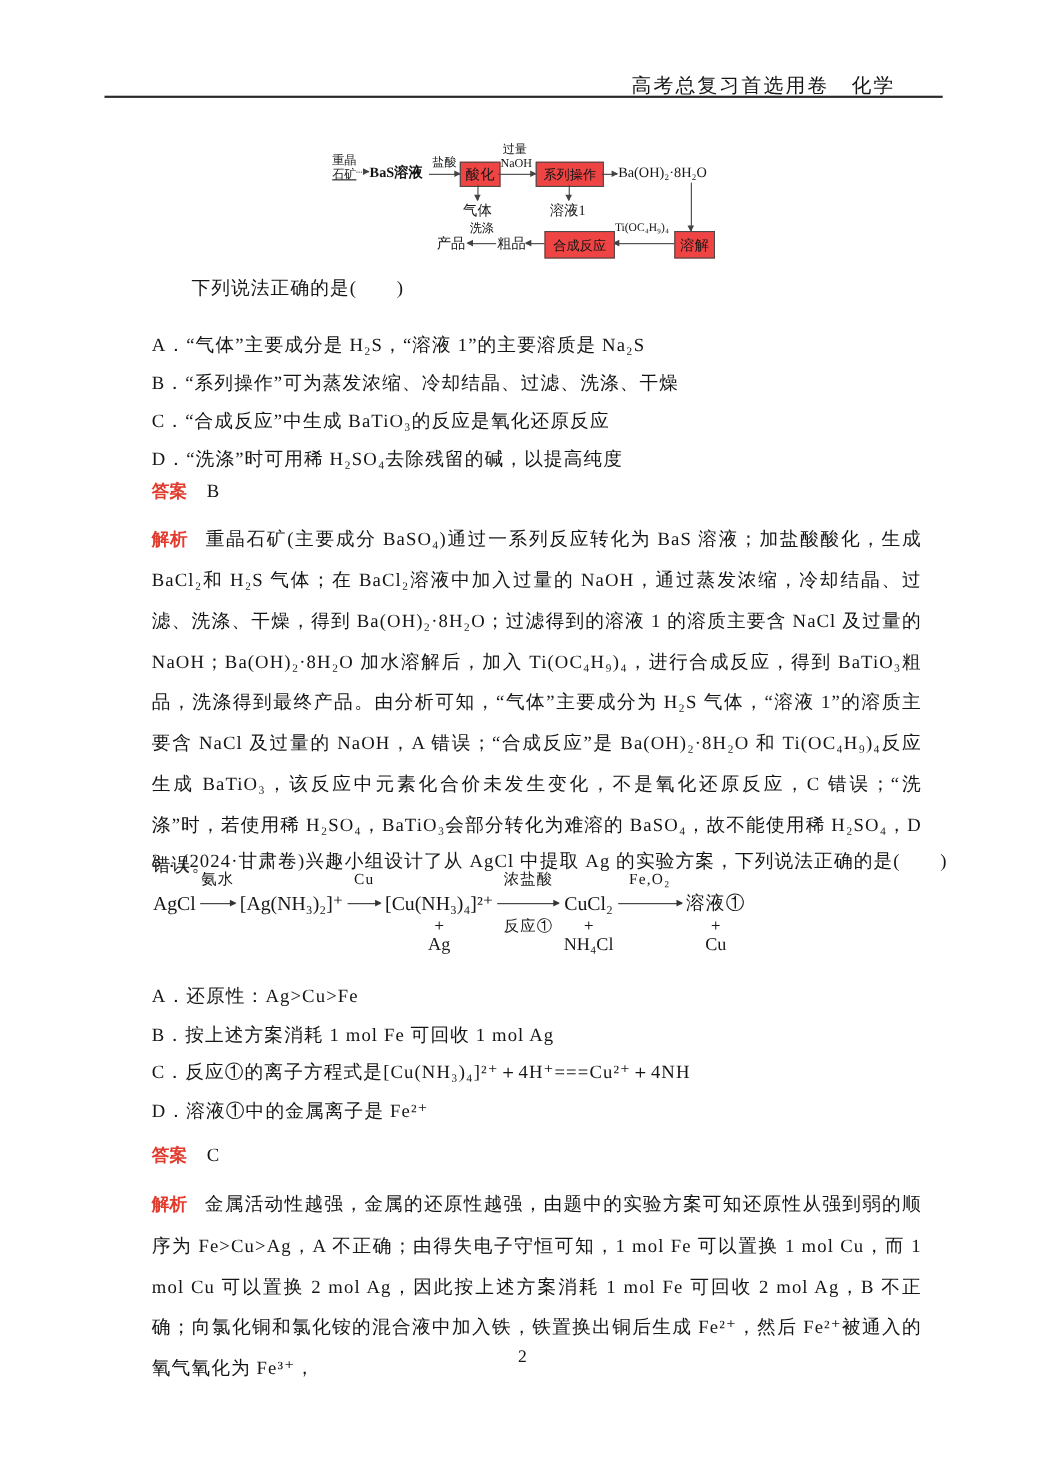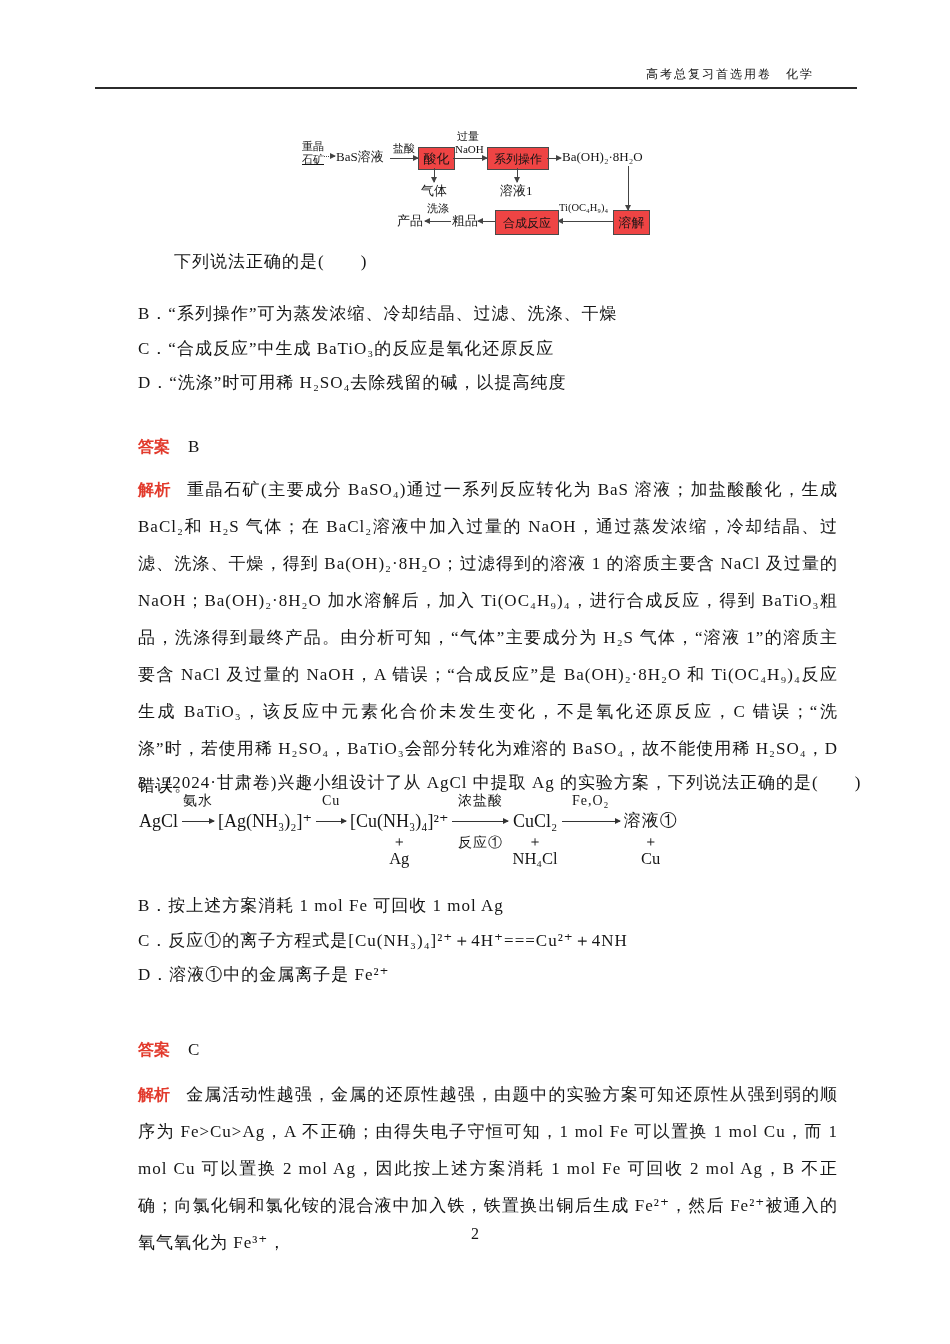--- a/index.html
+++ b/index.html
@@ -5,21 +5,21 @@
   html,body{margin:0;padding:0;}
   body{
     width:950px;height:1344px;position:relative;background:#ffffff;
     font-family:"Liberation Serif","DejaVu Serif",serif;color:#151515;
     overflow:hidden;
   }
   .abs{position:absolute;}
   .nowrap{white-space:nowrap;}
 
   
-  .header-title{top:66px;right:136px;font-size:12px;letter-spacing:2px;}
+  .header-title{top:66px;right:136px;font-size:18px;letter-spacing:2px;}
   .header-rule{left:95px;top:87px;width:762px;height:2px;background:#2b2b2b;}
 
   
   .stem{left:138px;font-size:17px;letter-spacing:1px;}
   .optblock{left:138px;width:712px;}
   .opt{font-size:17px;line-height:34.5px;letter-spacing:1px;white-space:nowrap;}
   .ansrow{left:138px;font-size:17px;}
   .red-label{font-family:"Liberation Sans","DejaVu Sans",sans-serif;font-weight:700;color:#e23a2c;font-size:16px;}
   .ans-val{margin-left:18px;font-size:17px;}
   .analysis{left:138px;width:700px;font-size:17px;line-height:37px;letter-spacing:1px;text-align:justify;}
@@ -53,21 +53,21 @@
 </head>
 <body>
 
 <div class="abs header-title nowrap">高考总复习首选用卷　化学</div>
 <div class="abs header-rule"></div>
 
 <div class="abs fc1">
   <div class="lbl small" style="left:2px;top:11px;">重晶</div>
   <div class="lbl small" style="left:2px;top:24px;text-decoration:underline;">石矿</div>
   <div class="harrow right dashed" style="left:24px;top:26px;width:11px;"></div>
-  <div class="lbl" style="left:36px;top:20px;">BaS溶液</div>
+  <div class="lbl" style="left:36px;top:20px;font-weight:bold;">BaS溶液</div>
   <div class="lbl small" style="left:93px;top:13px;">盐酸</div>
   <div class="harrow right" style="left:90px;top:28px;width:28px;"></div>
   <div class="fbox" style="left:118px;top:17px;width:35px;height:21px;">酸化</div>
   <div class="lbl small" style="left:157px;top:1px;">过量</div>
   <div class="lbl small" style="left:155px;top:14px;">NaOH</div>
   <div class="harrow right" style="left:153px;top:28px;width:34px;"></div>
   <div class="fbox" style="left:187px;top:17px;width:60px;height:21px;font-size:12px;">系列操作</div>
   <div class="harrow right" style="left:247px;top:28px;width:14px;"></div>
   <div class="lbl" style="left:262px;top:20px;">Ba(OH)₂·8H₂O</div>
   <div class="varrow" style="left:134px;top:38px;height:14px;"></div>
@@ -81,20 +81,21 @@
   <div class="fbox" style="left:195px;top:80px;width:62px;height:23px;font-size:12px;">合成反应</div>
   <div class="harrow leftward" style="left:178px;top:91px;width:17px;"></div>
   <div class="lbl" style="left:152px;top:84px;">粗品</div>
   <div class="lbl small" style="left:127px;top:73px;">洗涤</div>
   <div class="harrow leftward" style="left:125px;top:91px;width:26px;"></div>
   <div class="lbl" style="left:97px;top:84px;">产品</div>
 </div>
 
 <div class="abs stem nowrap" style="top:250px;margin-left:36px;">下列说法正确的是(　　)</div>
 <div class="abs optblock" style="top:297px;">
+  <div class="opt">A．“气体”主要成分是 H₂S，“溶液 1”的主要溶质是 Na₂S</div>
   <div class="opt">B．“系列操作”可为蒸发浓缩、冷却结晶、过滤、洗涤、干燥</div>
   <div class="opt">C．“合成反应”中生成 BaTiO₃的反应是氧化还原反应</div>
   <div class="opt">D．“洗涤”时可用稀 H₂SO₄去除残留的碱，以提高纯度</div>
 </div>
 
 <div class="abs ansrow" style="top:437px;">
   <span class="red-label">答案</span><span class="ans-val">B</span>
 </div>
 <div class="abs analysis" style="top:471px;">
   <span class="red-label">解析</span><span>重晶石矿(主要成分 BaSO₄)通过一系列反应转化为 BaS 溶液；加盐酸酸化，生成 BaCl₂和 H₂S 气体；在 BaCl₂溶液中加入过量的 NaOH，通过蒸发浓缩，冷却结晶、过滤、洗涤、干燥，得到 Ba(OH)₂·8H₂O；过滤得到的溶液 1 的溶质主要含 NaCl 及过量的 NaOH；Ba(OH)₂·8H₂O 加水溶解后，加入 Ti(OC₄H₉)₄，进行合成反应，得到 BaTiO₃粗品，洗涤得到最终产品。由分析可知，“气体”主要成分为 H₂S 气体，“溶液 1”的溶质主要含 NaCl 及过量的 NaOH，A 错误；“合成反应”是 Ba(OH)₂·8H₂O 和 Ti(OC₄H₉)₄反应生成 BaTiO₃，该反应中元素化合价未发生变化，不是氧化还原反应，C 错误；“洗涤”时，若使用稀 H₂SO₄，BaTiO₃会部分转化为难溶的 BaSO₄，故不能使用稀 H₂SO₄，D 错误。</span>
@@ -150,20 +151,21 @@
   </div>
   <div class="scol">
     <div class="s-above"></div>
     <div class="s-main" style="font-size:17px;letter-spacing:1px;">溶液①</div>
     <div class="s-plus">＋</div>
     <div class="s-by">Cu</div>
   </div>
 </div>
 
 <div class="abs optblock" style="top:889px;">
+  <div class="opt">A．还原性：Ag&gt;Cu&gt;Fe</div>
   <div class="opt">B．按上述方案消耗 1 mol Fe 可回收 1 mol Ag</div>
   <div class="opt">C．反应①的离子方程式是[Cu(NH₃)₄]²⁺＋4H⁺===Cu²⁺＋4NH</div>
   <div class="opt">D．溶液①中的金属离子是 Fe²⁺</div>
 </div>
 
 <div class="abs ansrow" style="top:1040px;">
   <span class="red-label">答案</span><span class="ans-val">C</span>
 </div>
 <div class="abs analysis" style="top:1076px;">
   <span class="red-label">解析</span><span>金属活动性越强，金属的还原性越强，由题中的实验方案可知还原性从强到弱的顺序为 Fe&gt;Cu&gt;Ag，A 不正确；由得失电子守恒可知，1 mol Fe 可以置换 1 mol Cu，而 1 mol Cu 可以置换 2 mol Ag，因此按上述方案消耗 1 mol Fe 可回收 2 mol Ag，B 不正确；向氯化铜和氯化铵的混合液中加入铁，铁置换出铜后生成 Fe²⁺，然后 Fe²⁺被通入的氧气氧化为 Fe³⁺，</span>

